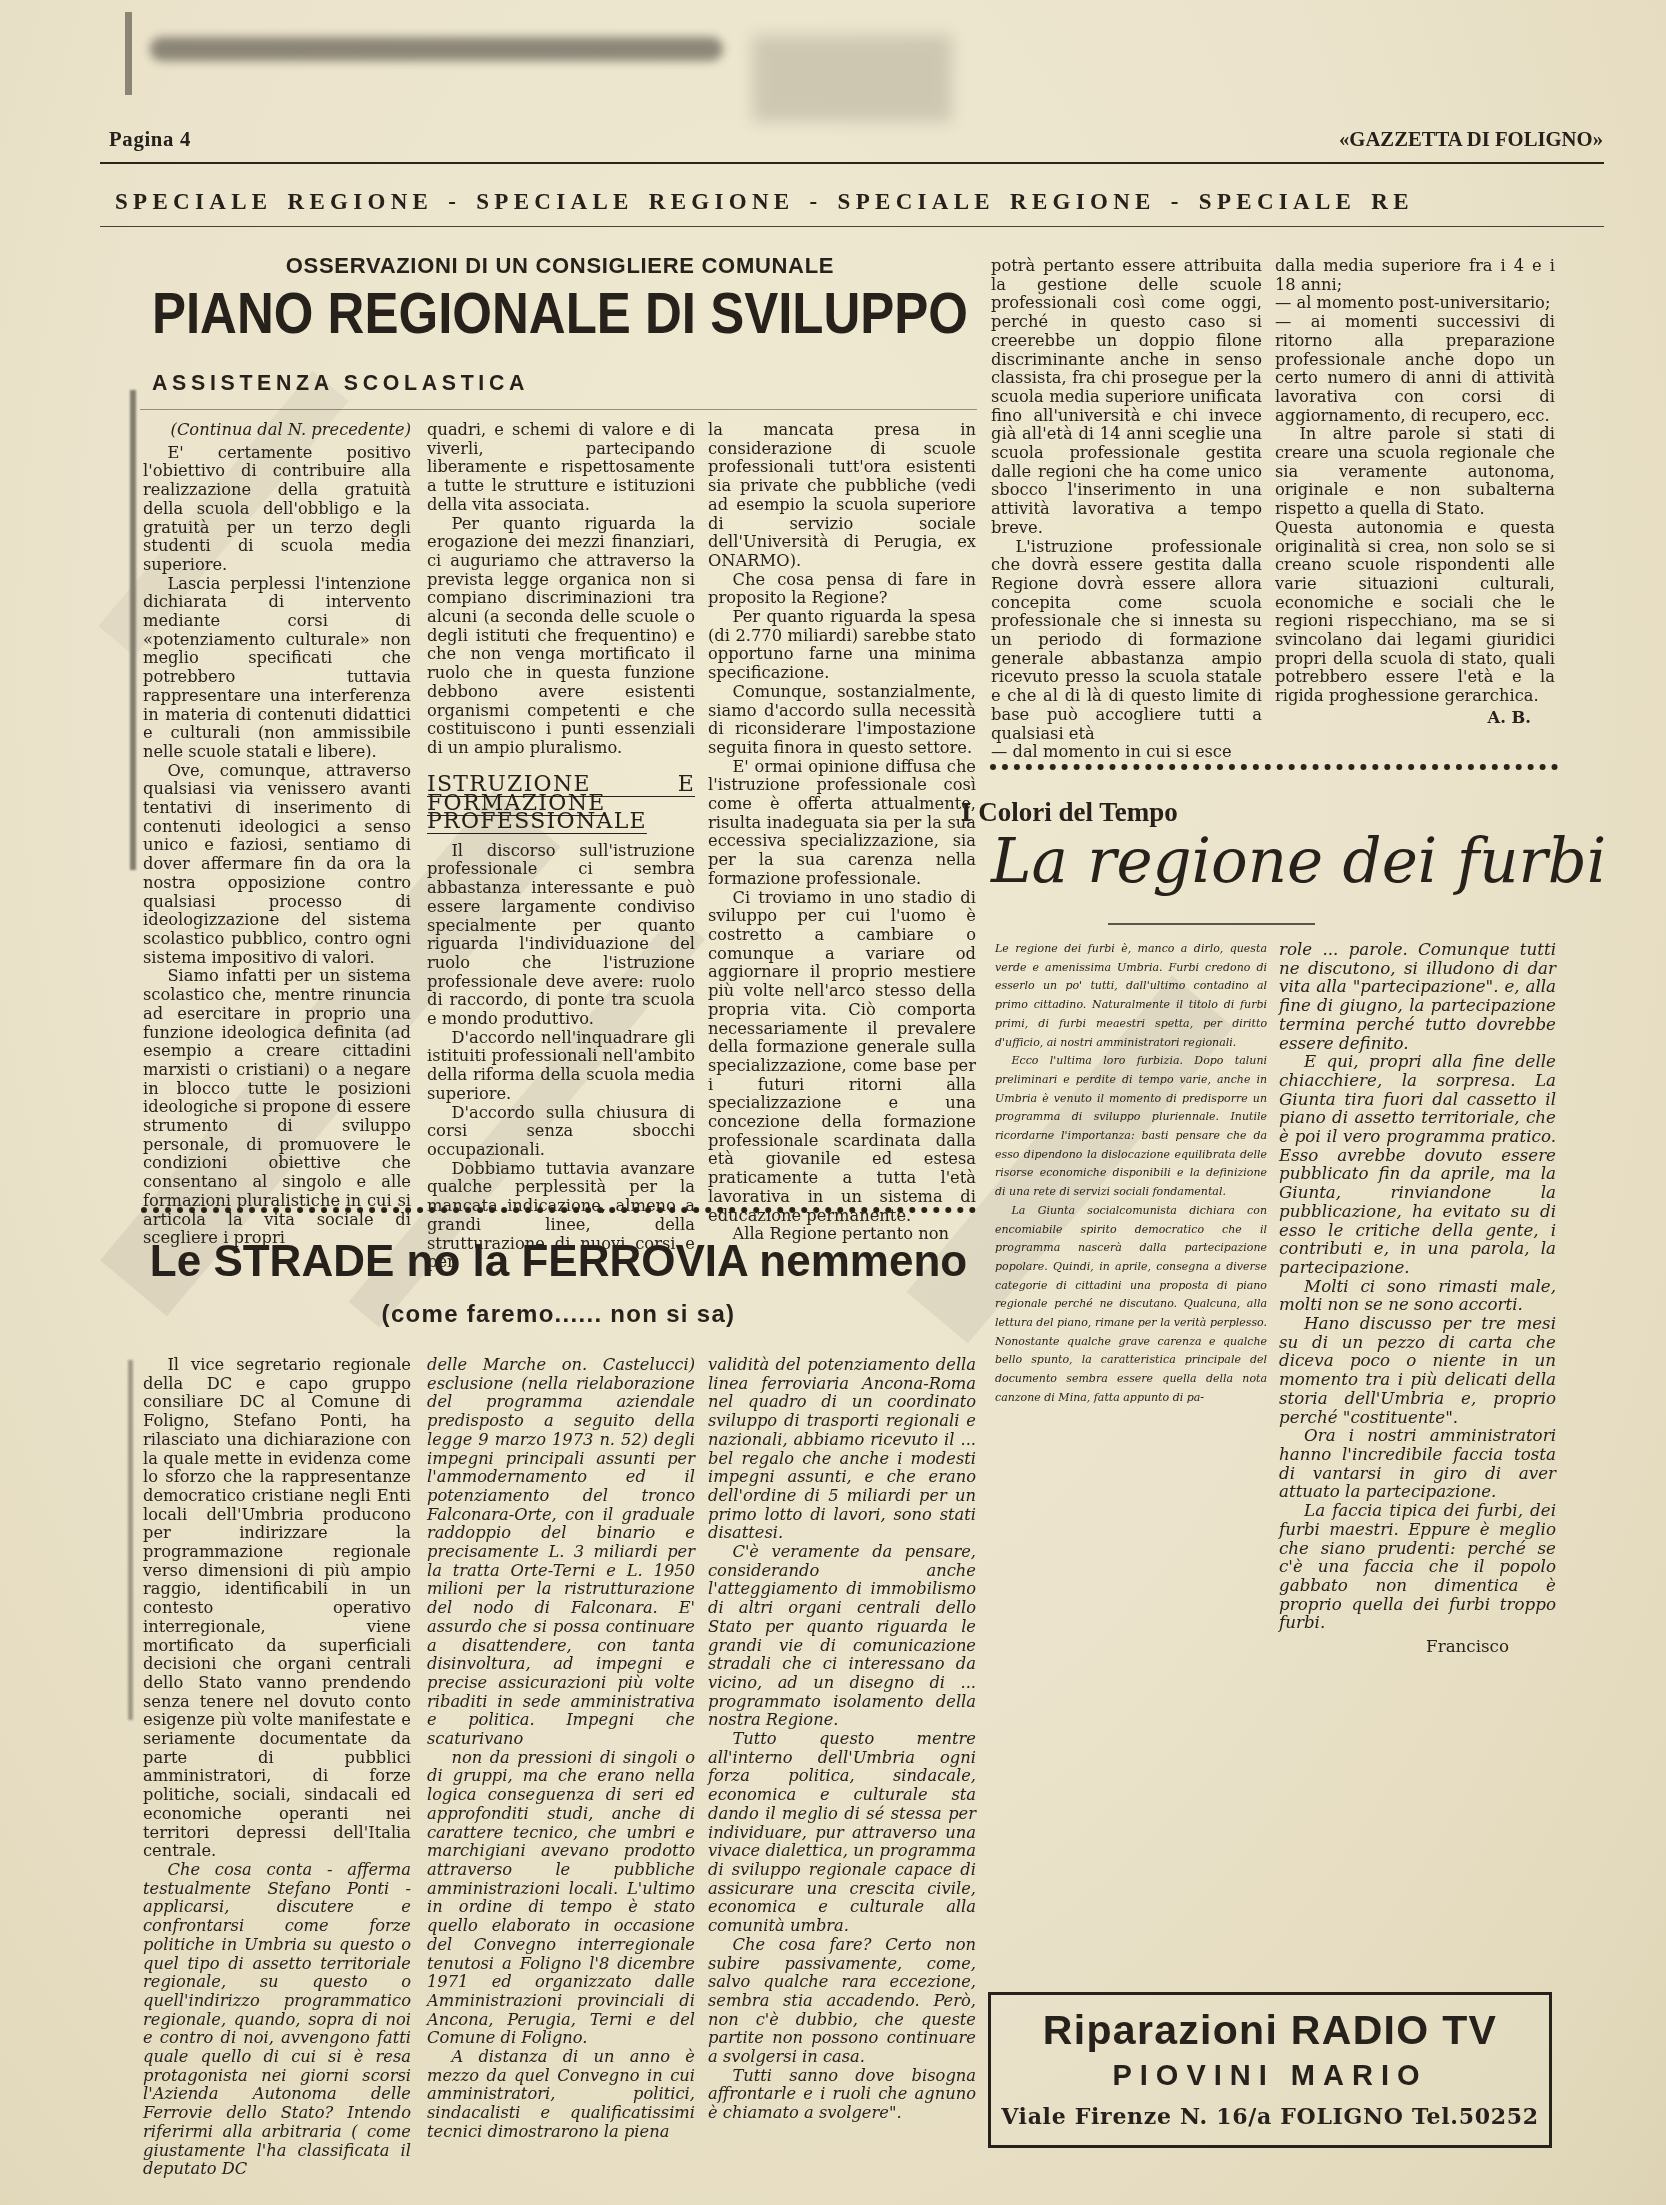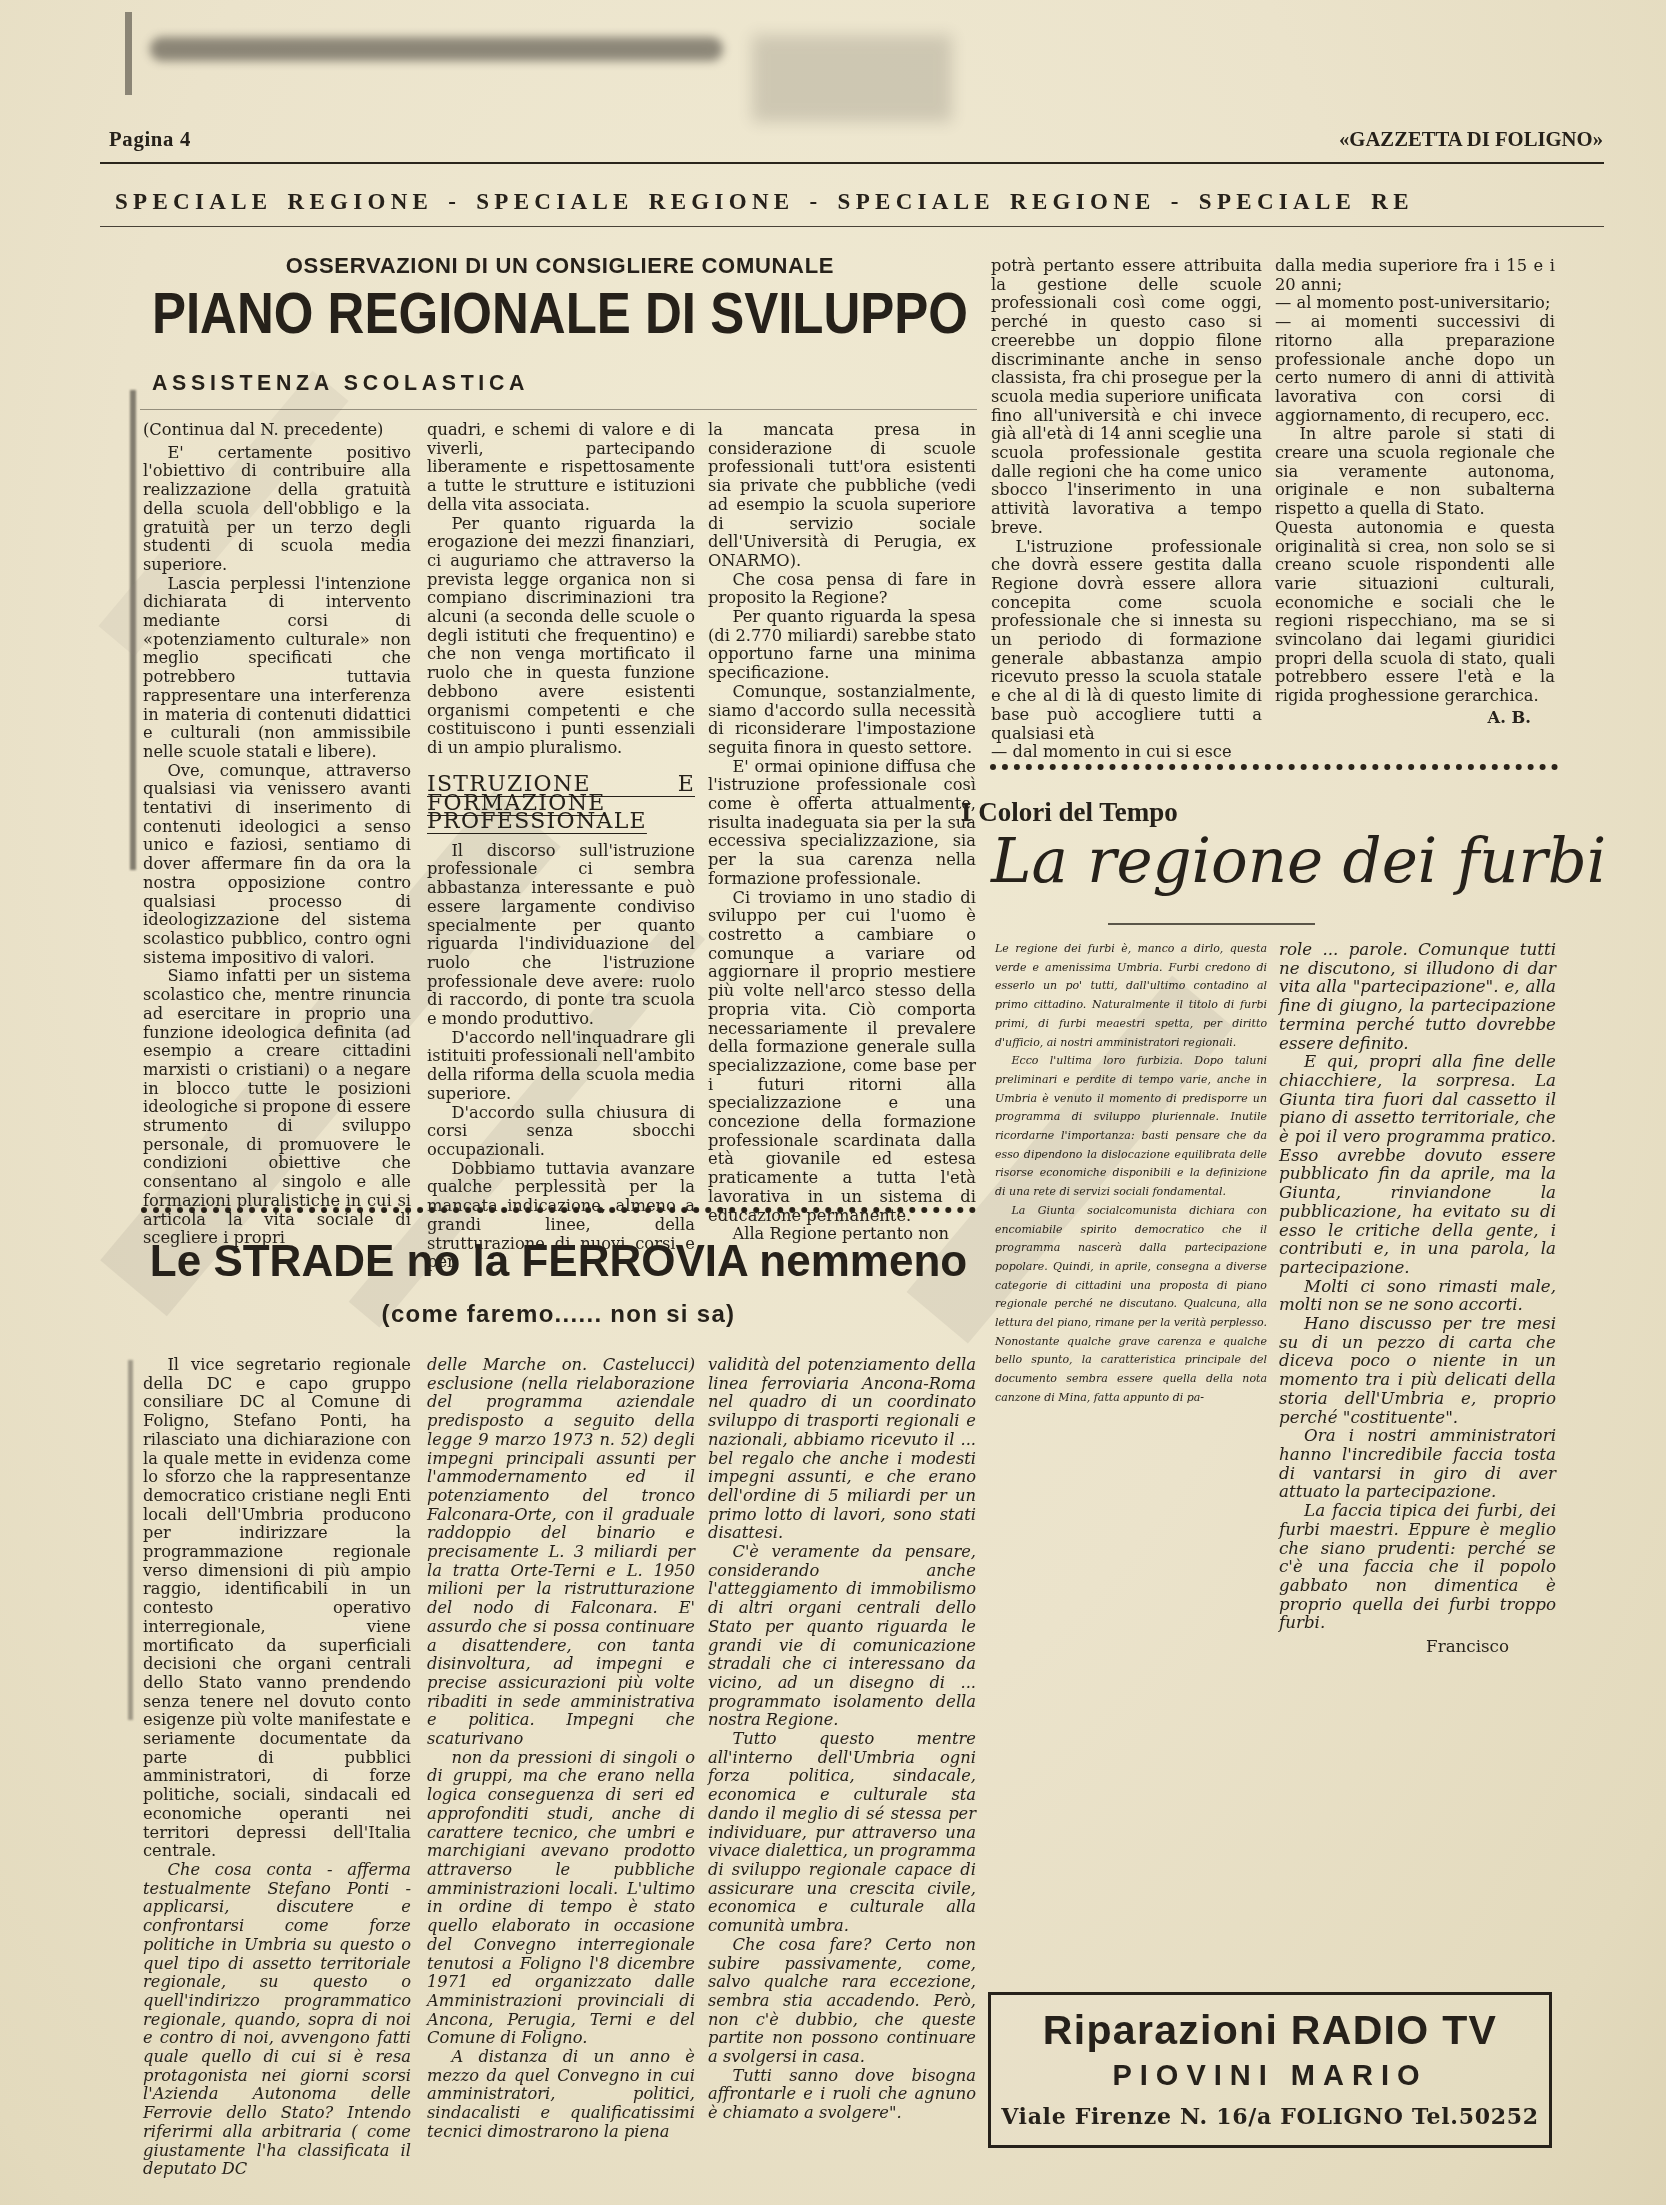--- a/index.html
+++ b/index.html
@@ -43,21 +43,21 @@
                     font:700 22px "Liberation Sans", sans-serif; letter-spacing:0.7px; }
   .piano-headline { position:absolute; left:140px; top:280px; width:840px; text-align:center;
                     font:800 51px "Liberation Sans", sans-serif; transform:scaleY(1.12); transform-origin:top; }
   .piano-subhead  { position:absolute; left:152px; top:371px;
                     font:700 21.3px "Liberation Sans", sans-serif; letter-spacing:4.7px; }
 
   
   .col { position:absolute; width:268px; text-align:justify; font-size:16.3px; line-height:18.7px; }
   .col p { margin:0; text-indent:1.5em; }
   .col p.noindent, .col p.note, .col p.subhead, .col p.sig, .col p.sig-roman { text-indent:0; }
-  .col p.note { text-align:left; margin-bottom:4px; }
+  .col p.note { text-align:right; font-style:italic; margin-bottom:4px; }
   .col p.subhead { margin:17.3px 0 10.7px; letter-spacing:1.3px; font-size:22px;
                    text-decoration:underline; text-underline-offset:4.7px; text-decoration-thickness:1.3px; }
   .col p.sig { text-align:right; font-weight:700; padding-right:24px; margin-top:2.7px; }
   .col p.sig-roman { font-style:normal !important; text-align:right; padding-right:47px; margin-top:5.3px; }
   .col p.italic { font-style:italic; }
   .italic-col p { font-style:italic; }
   #piano-col1 { left:143px;  top:421px; }
   #piano-col2 { left:427px;  top:421px; }
   #piano-col3 { left:708px; top:421px; }
   #piano-col4 { left:991px; top:257px; width:271px; }
@@ -146,21 +146,21 @@
         <p>E' ormai opinione diffusa che l'istruzione professionale così come è offerta attualmente, risulta inadeguata sia per la sua eccessiva specializzazione, sia per la sua carenza nella formazione professionale.</p>
         <p>Ci troviamo in uno stadio di sviluppo per cui l'uomo è costretto a cambiare o comunque a variare od aggiornare il proprio mestiere più volte nell'arco stesso della propria vita. Ciò comporta necessariamente il prevalere della formazione generale sulla specializzazione, come base per i futuri ritorni alla specializzazione e una concezione della formazione professionale scardinata dalla età giovanile ed estesa praticamente a tutta l'età lavorativa in un sistema di educazione permanente.</p>
         <p>Alla Regione pertanto non</p>
       </div>
     <div class="col" id="piano-col4">
         <p class="noindent">potrà pertanto essere attribuita la gestione delle scuole professionali così come oggi, perché in questo caso si creerebbe un doppio filone discriminante anche in senso classista, fra chi prosegue per la scuola media superiore unificata fino all'università e chi invece già all'età di 14 anni sceglie una scuola professionale gestita dalle regioni che ha come unico sbocco l'inserimento in una attività lavorativa a tempo breve.</p>
         <p>L'istruzione professionale che dovrà essere gestita dalla Regione dovrà essere allora concepita come scuola professionale che si innesta su un periodo di formazione generale abbastanza ampio ricevuto presso la scuola statale e che al di là di questo limite di base può accogliere tutti a qualsiasi età</p>
         <p class="noindent">— dal momento in cui si esce</p>
       </div>
     <div class="col" id="piano-col5">
-        <p class="noindent">dalla media superiore fra i 15 e i 20 anni;</p>
+        <p class="noindent">dalla media superiore fra i 4 e i 18 anni;</p>
         <p class="noindent">— al momento post-universitario;</p>
         <p class="noindent">— ai momenti successivi di ritorno alla preparazione professionale anche dopo un certo numero di anni di attività lavorativa con corsi di aggiornamento, di recupero, ecc.</p>
         <p>In altre parole si stati di creare una scuola regionale che sia veramente autonoma, originale e non subalterna rispetto a quella di Stato.</p>
         <p class="noindent">Questa autonomia e questa originalità si crea, non solo se si creano scuole rispondenti alle varie situazioni culturali, economiche e sociali che le regioni rispecchiano, ma se si svincolano dai legami giuridici propri della scuola di stato, quali potrebbero essere l'età e la rigida proghessione gerarchica.</p>
         <p class="sig">A. B.</p>
       </div>
   </section>
 
   <div class="sep-dotted" id="sep-right"></div>
   <section>

